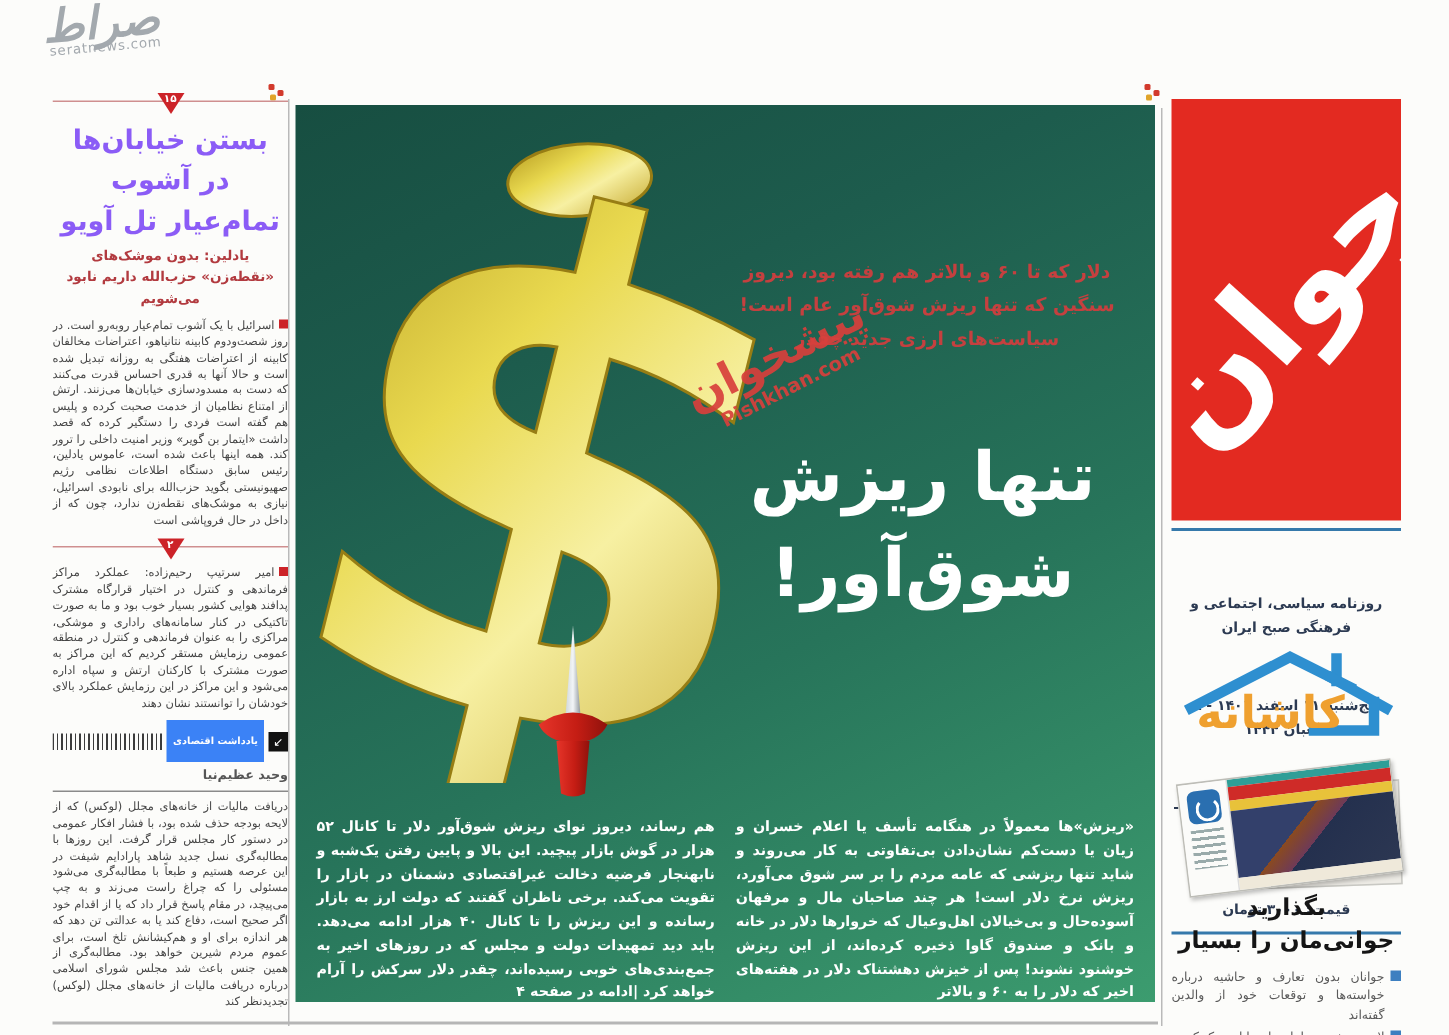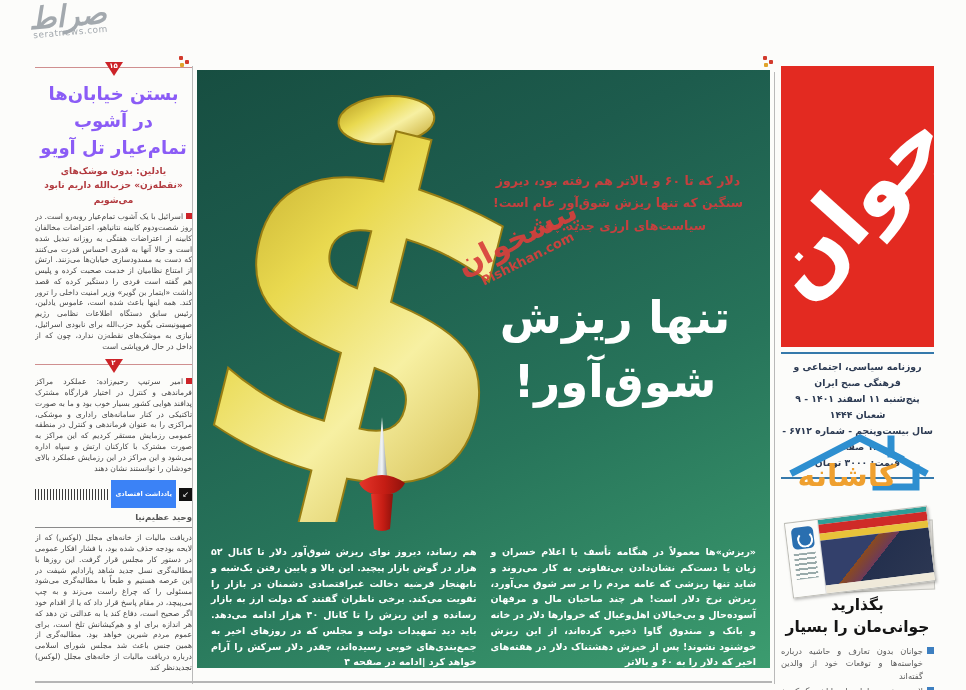--- a/index.html
+++ b/index.html
@@ -19,21 +19,21 @@
   .orn .o1{left:1px;top:0;background:#d23a2c;}
   .orn .o2{left:7px;top:4px;background:#d23a2c;}
   .orn .o3{left:2px;top:7px;background:#e0a42a;}
 
   
   .logo-box{left:781px;top:66px;width:153px;height:281px;background:#e32a21;
             display:flex;align-items:center;justify-content:center;overflow:hidden;}
   .logo-text{color:#fff;font-size:86px;font-weight:bold;transform:rotate(-48deg) translate(2px,-4px);white-space:nowrap;}
   .masthead-info{left:781px;top:352px;width:153px;border-top:2px solid #3579ab;border-bottom:2px solid #3579ab;
                  padding:5px 0 6px;}
-  .masthead-info div{font-size:9.3px;font-weight:bold;color:#2c3a52;text-align:center;line-height:1.72;}
+  .masthead-info div{font-size:9.3px;font-weight:bold;color:#2c3a52;text-align:center;line-height:1.72;margin-top:36px;}
 
   
   .kashaneh{left:788px;top:430px;width:146px;height:80px;}
   .kashaneh svg{position:absolute;left:0;top:0;}
   .kashaneh-label{position:absolute;left:0;top:28px;width:118px;text-align:center;
                   color:#efa02f;font-size:30px;font-weight:bold;}
 
   
   .thumb-wrap{left:786px;top:512px;width:150px;height:84px;}
   .thumb-back{position:absolute;left:8px;top:10px;width:138px;height:68px;background:#edebe5;

